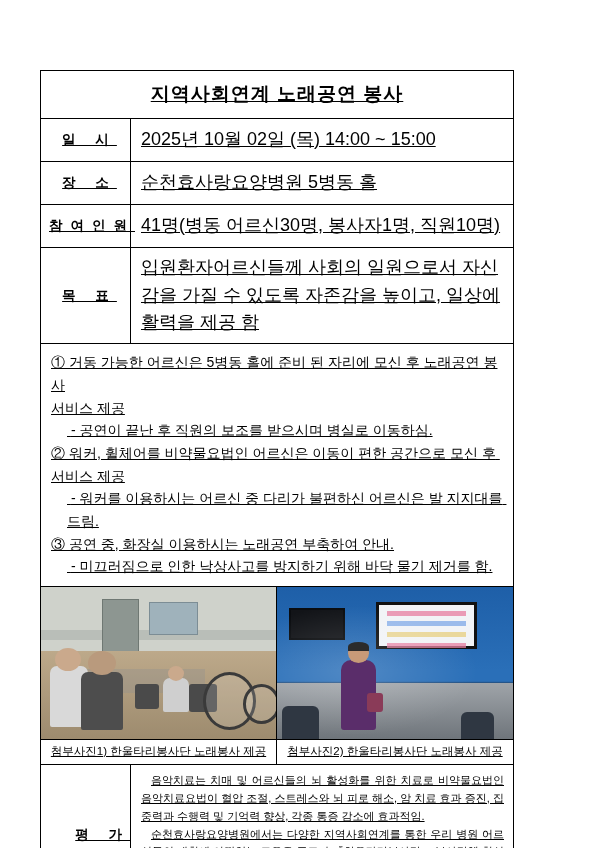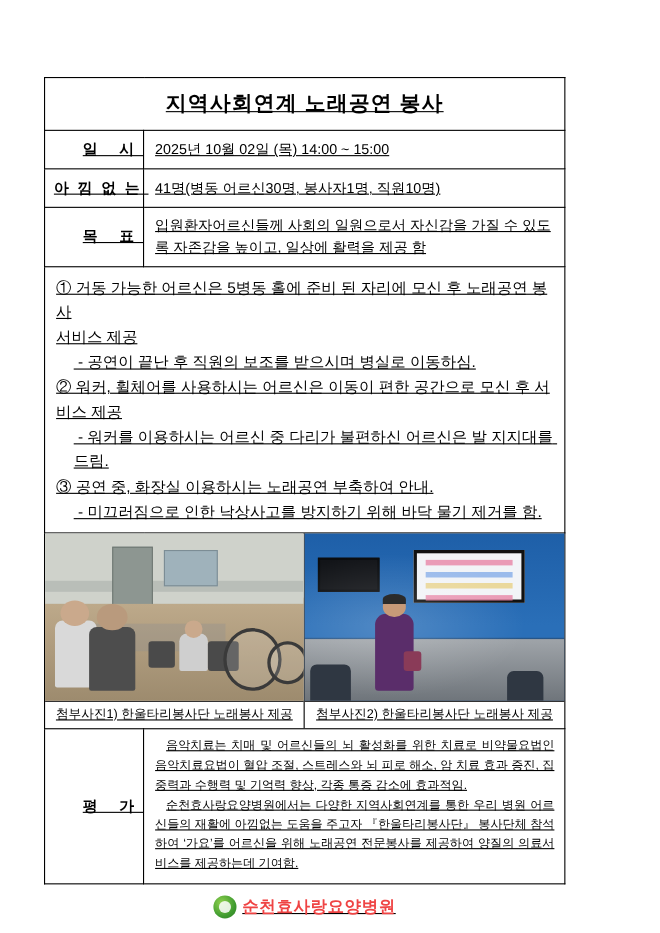--- a/index.html
+++ b/index.html
@@ -33,30 +33,30 @@
     vertical-align: middle;
   }
   .title-cell {
     text-align: center;
     font-size: 19px;
     font-weight: bold;
     letter-spacing: 1px;
     padding: 10px 0 11px 0 !important;
   }
   .label-cell {
-    text-align: right;
+    text-align: center;
     font-size: 13.5px;
     font-weight: bold;
     letter-spacing: 8px;
     text-indent: 8px;
     padding: 7px 0 !important;
     white-space: nowrap;
   }
   .value-cell {
-    font-size: 13px;
+    font-size: 18px;
     padding: 7px 0 7px 10px !important;
     line-height: 1.55;
   }
   .value-cell.multi {
     padding: 6px 8px 6px 10px !important;
   }
   .section-head {
     text-align: center;
     font-size: 14px;
     font-weight: bold;
@@ -187,38 +187,42 @@
     <tbody>
       <tr>
         <td class="title-cell" colspan="2">지역사회연계 노래공연 봉사</td>
       </tr>
 
       <tr>
         <td class="label-cell">일   시</td>
         <td class="value-cell">2025년 10월 02일 (목) 14:00 ~ 15:00</td>
       </tr>
 
-
-      <tr>
-        <td class="label-cell">아낌없는</td>
+      <tr>
+        <td class="label-cell">장   소</td>
+        <td class="value-cell">순천효사랑요양병원 5병동 홀</td>
+      </tr>
+
+      <tr>
+        <td class="label-cell">참여인원</td>
         <td class="value-cell">41명(병동 어르신30명, 봉사자1명, 직원10명)</td>
       </tr>
 
       <tr>
         <td class="label-cell">목   표</td>
         <td class="value-cell multi">입원환자어르신들께 사회의 일원으로서 자신감을 가질 수 있도록 자존감을 높이고, 일상에 활력을 제공 함</td>
       </tr>
 
 
       <tr>
         <td class="content-cell" colspan="2">
           <div class="ln">① 거동 가능한 어르신은 5병동 홀에 준비 된 자리에 모신 후 노래공연 봉사</div>
           <div class="ln">서비스 제공</div>
           <div class="ln indent"> - 공연이 끝난 후 직원의 보조를 받으시며 병실로 이동하심.</div>
-          <div class="ln">② 워커, 휠체어를 사용하시는 어르신은 이동이 편한 공간으로 모신 후 서비스 제공</div>
+          <div class="ln">② 워커, 휠체어를 비약물요법인 어르신은 이동이 편한 공간으로 모신 후 서비스 제공</div>
           <div class="ln indent"> - 워커를 이용하시는 어르신 중 다리가 불편하신 어르신은 발 지지대를 드림.</div>
           <div class="ln">③ 공연 중, 화장실 이용하시는 노래공연 부축하여 안내.</div>
           <div class="ln indent"> - 미끄러짐으로 인한 낙상사고를 방지하기 위해 바닥 물기 제거를 함.</div>
         </td>
       </tr>
 
       <tr>
         <td class="photos-cell" colspan="2">
           <div class="photo-row">
             <div class="photo-box left">

